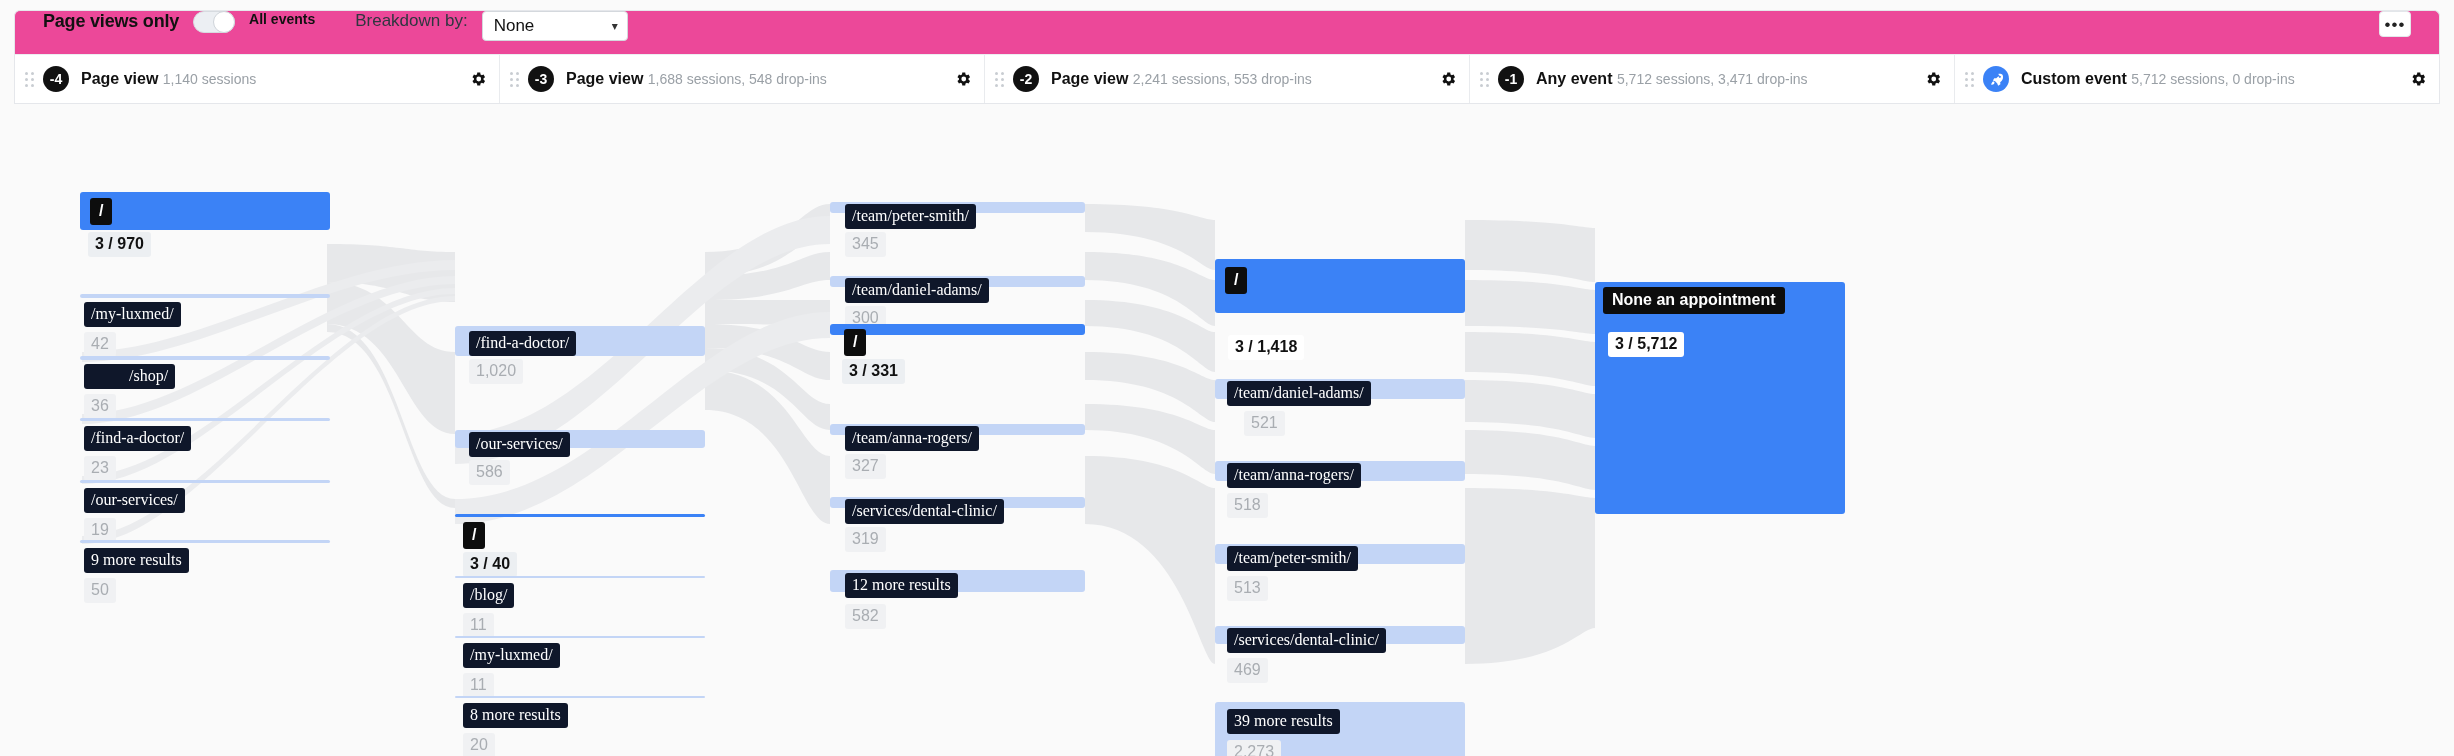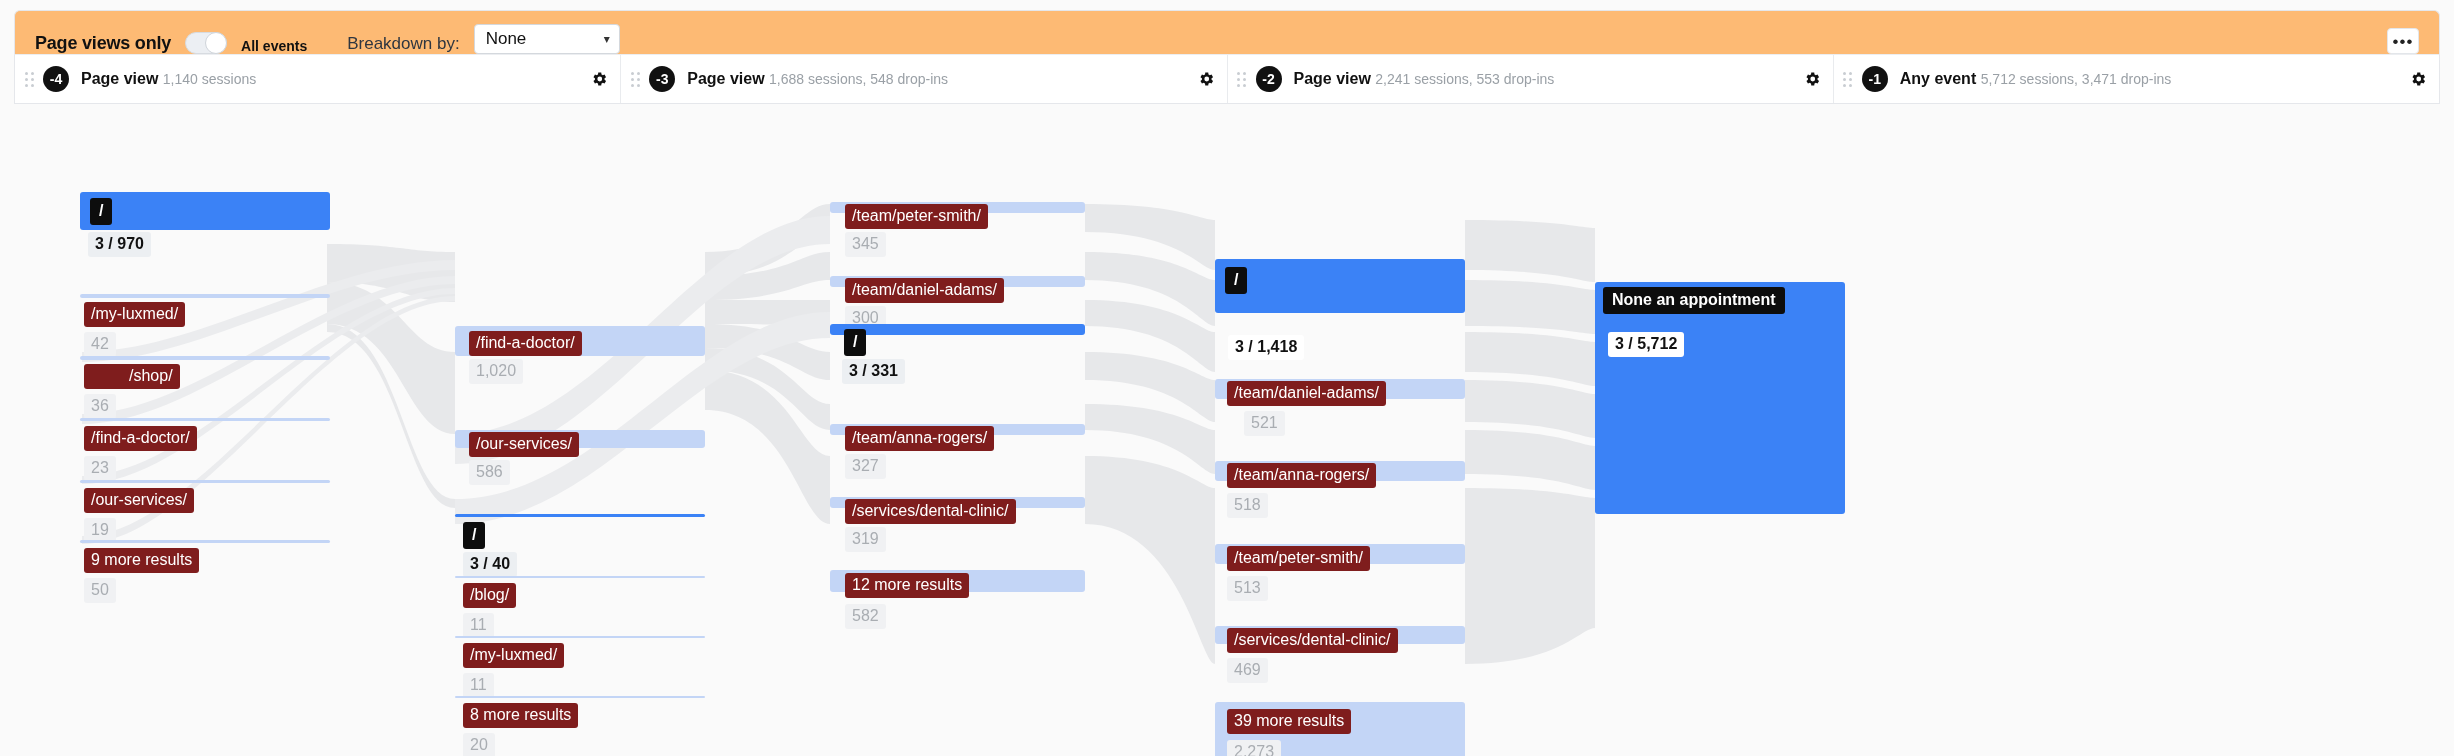--- a/index.html
+++ b/index.html
@@ -9,23 +9,23 @@
     background:#fafafa;
     font-family:"Liberation Sans", sans-serif;
     overflow:hidden;
     color:#111;
   }
   .app { width:2454px; height:756px; position:relative; background:#fafafa; }
 
   
   .toolbar {
     position:absolute; left:14px; top:10px; right:14px; height:44px;
-    background:#fdba74; border:1px solid #e5e7eb; border-bottom:none;
+    background:#ec4899; border:1px solid #e5e7eb; border-bottom:none;
     border-radius:6px 6px 0 0;
-    display:flex; align-items:flex-end; padding:0 20px;
+    display:flex; align-items:flex-start; padding:0 28px;
   }
   .tb-label { font-size:18px; font-weight:bold; color:#111; letter-spacing:-0.2px; }
   .toggle {
     width:42px; height:22px; border-radius:11px; background:#eceff3;
     border:1px solid #d7dbe0; margin:0 14px; position:relative; flex:none;
   }
   .toggle .knob {
     position:absolute; right:-1px; top:-1px; width:22px; height:22px;
     border-radius:50%; background:#fff; border:1px solid #cfd4da;
   }
@@ -78,21 +78,21 @@
   .canvas svg.flows { position:absolute; left:0; top:0; width:2454px; height:652px; }
 
   .node { position:absolute; }
   .bar { position:absolute; left:0; top:0; border-radius:3px; }
   .bar.alt { background:#c3d5f6; }
   .bar.hl  { background:#3b82f6; }
   .lbl {
     position:absolute; display:inline-block; padding:2px 7px; border-radius:3px;
     font-size:16px; line-height:1.3; white-space:nowrap;
   }
-  .lbl.grey { background:#7f1d1d; color:#fff; }
+  .lbl.grey { background:#0f172a; color:#fff;font-family:Liberation Serif, serif; }
   .lbl.dark { background:#0d0d0d; color:#fff; font-weight:bold; padding:3px 9px; }
   .val {
     position:absolute; display:inline-block; padding:2px 7px; border-radius:3px;
     font-size:16px; line-height:1.3; white-space:nowrap;
   }
   .val.grey { background:#f0f1f3; color:#a9adb2; }
   .val.dark { background:#eceff2; color:#111; font-weight:bold; }
   .val.white { background:#ffffff; color:#111; font-weight:bold; }
 </style>
 </head>
@@ -195,20 +195,44 @@
         <span class="hdr-title">Any event</span>
         <span class="hdr-sub">5,712 sessions, 3,471 drop-ins</span>
       </span>
       <span class="gear">
         <svg viewBox="0 0 24 24" fill="#111">
             <path d="M19.4 13a7.6 7.6 0 0 0 0-2l2-1.5-2-3.4-2.4 1a7.7 7.7 0 0 0-1.7-1L15 3.4h-4l-.3 2.7a7.7 7.7 0 0 0-1.7 1l-2.4-1-2 3.4L6.6 11a7.6 7.6 0 0 0 0 2l-2 1.5 2 3.4 2.4-1c.5.4 1.1.8 1.7 1l.3 2.7h4l.3-2.7c.6-.2 1.2-.6 1.7-1l2.4 1 2-3.4-2-1.5zM13 15.2A3.2 3.2 0 1 1 13 8.8a3.2 3.2 0 0 1 0 6.4z"></path>
           </svg>
       </span>
     </div>
 
+    <div class="hdr">
+      <span class="drag-dots">
+          <i></i>
+          <i></i>
+          <i></i>
+          <i></i>
+          <i></i>
+          <i></i>
+        </span>
+      <span class="hdr-badge rocket">
+        <svg viewBox="0 0 24 24" fill="#fff">
+            <path d="M14.6 3.1c2.5-.8 5.4-.3 6.6.9s1.7 4.1.9 6.6c-.7 2.2-2.3 4.2-4.2 5.7l.3 3.3-3.6 2.2-1.4-3.6-3.4-3.4-3.6-1.4 2.2-3.6 3.3.3c1.5-1.9 3.5-3.5 5.7-4.2zm1.6 3.3a1.7 1.7 0 1 0 2.4 2.4 1.7 1.7 0 0 0-2.4-2.4zM5.4 16.1c1-1 2.3-1 3 0 .6.8.5 2-.4 2.9-.9.9-3.9 1.7-4.3 1.3-.4-.4.6-3.2 1.7-4.2z"></path>
+          </svg>
+      </span>
+      <span class="hdr-text">
+        <span class="hdr-title">Custom event</span>
+        <span class="hdr-sub">5,712 sessions, 0 drop-ins</span>
+      </span>
+      <span class="gear">
+        <svg viewBox="0 0 24 24" fill="#111">
+            <path d="M19.4 13a7.6 7.6 0 0 0 0-2l2-1.5-2-3.4-2.4 1a7.7 7.7 0 0 0-1.7-1L15 3.4h-4l-.3 2.7a7.7 7.7 0 0 0-1.7 1l-2.4-1-2 3.4L6.6 11a7.6 7.6 0 0 0 0 2l-2 1.5 2 3.4 2.4-1c.5.4 1.1.8 1.7 1l.3 2.7h4l.3-2.7c.6-.2 1.2-.6 1.7-1l2.4 1 2-3.4-2-1.5zM13 15.2A3.2 3.2 0 1 1 13 8.8a3.2 3.2 0 0 1 0 6.4z"></path>
+          </svg>
+      </span>
+    </div>
   </div>
 
   <div class="canvas">
 
     <svg class="flows" viewBox="0 0 2454 652" preserveAspectRatio="none">
       <g fill="#e7e8ea">
 
         <path d="M327,140 C400,140 405,148 455,148 L455,198 C405,198 400,178 327,178 Z"></path>
         <path d="M327,178 C400,178 405,248 455,248 L455,330 C405,330 400,220 327,220 Z"></path>
         <path d="M327,220 C400,220 405,395 455,395 L455,404 C405,404 400,228 327,228 Z"></path>

